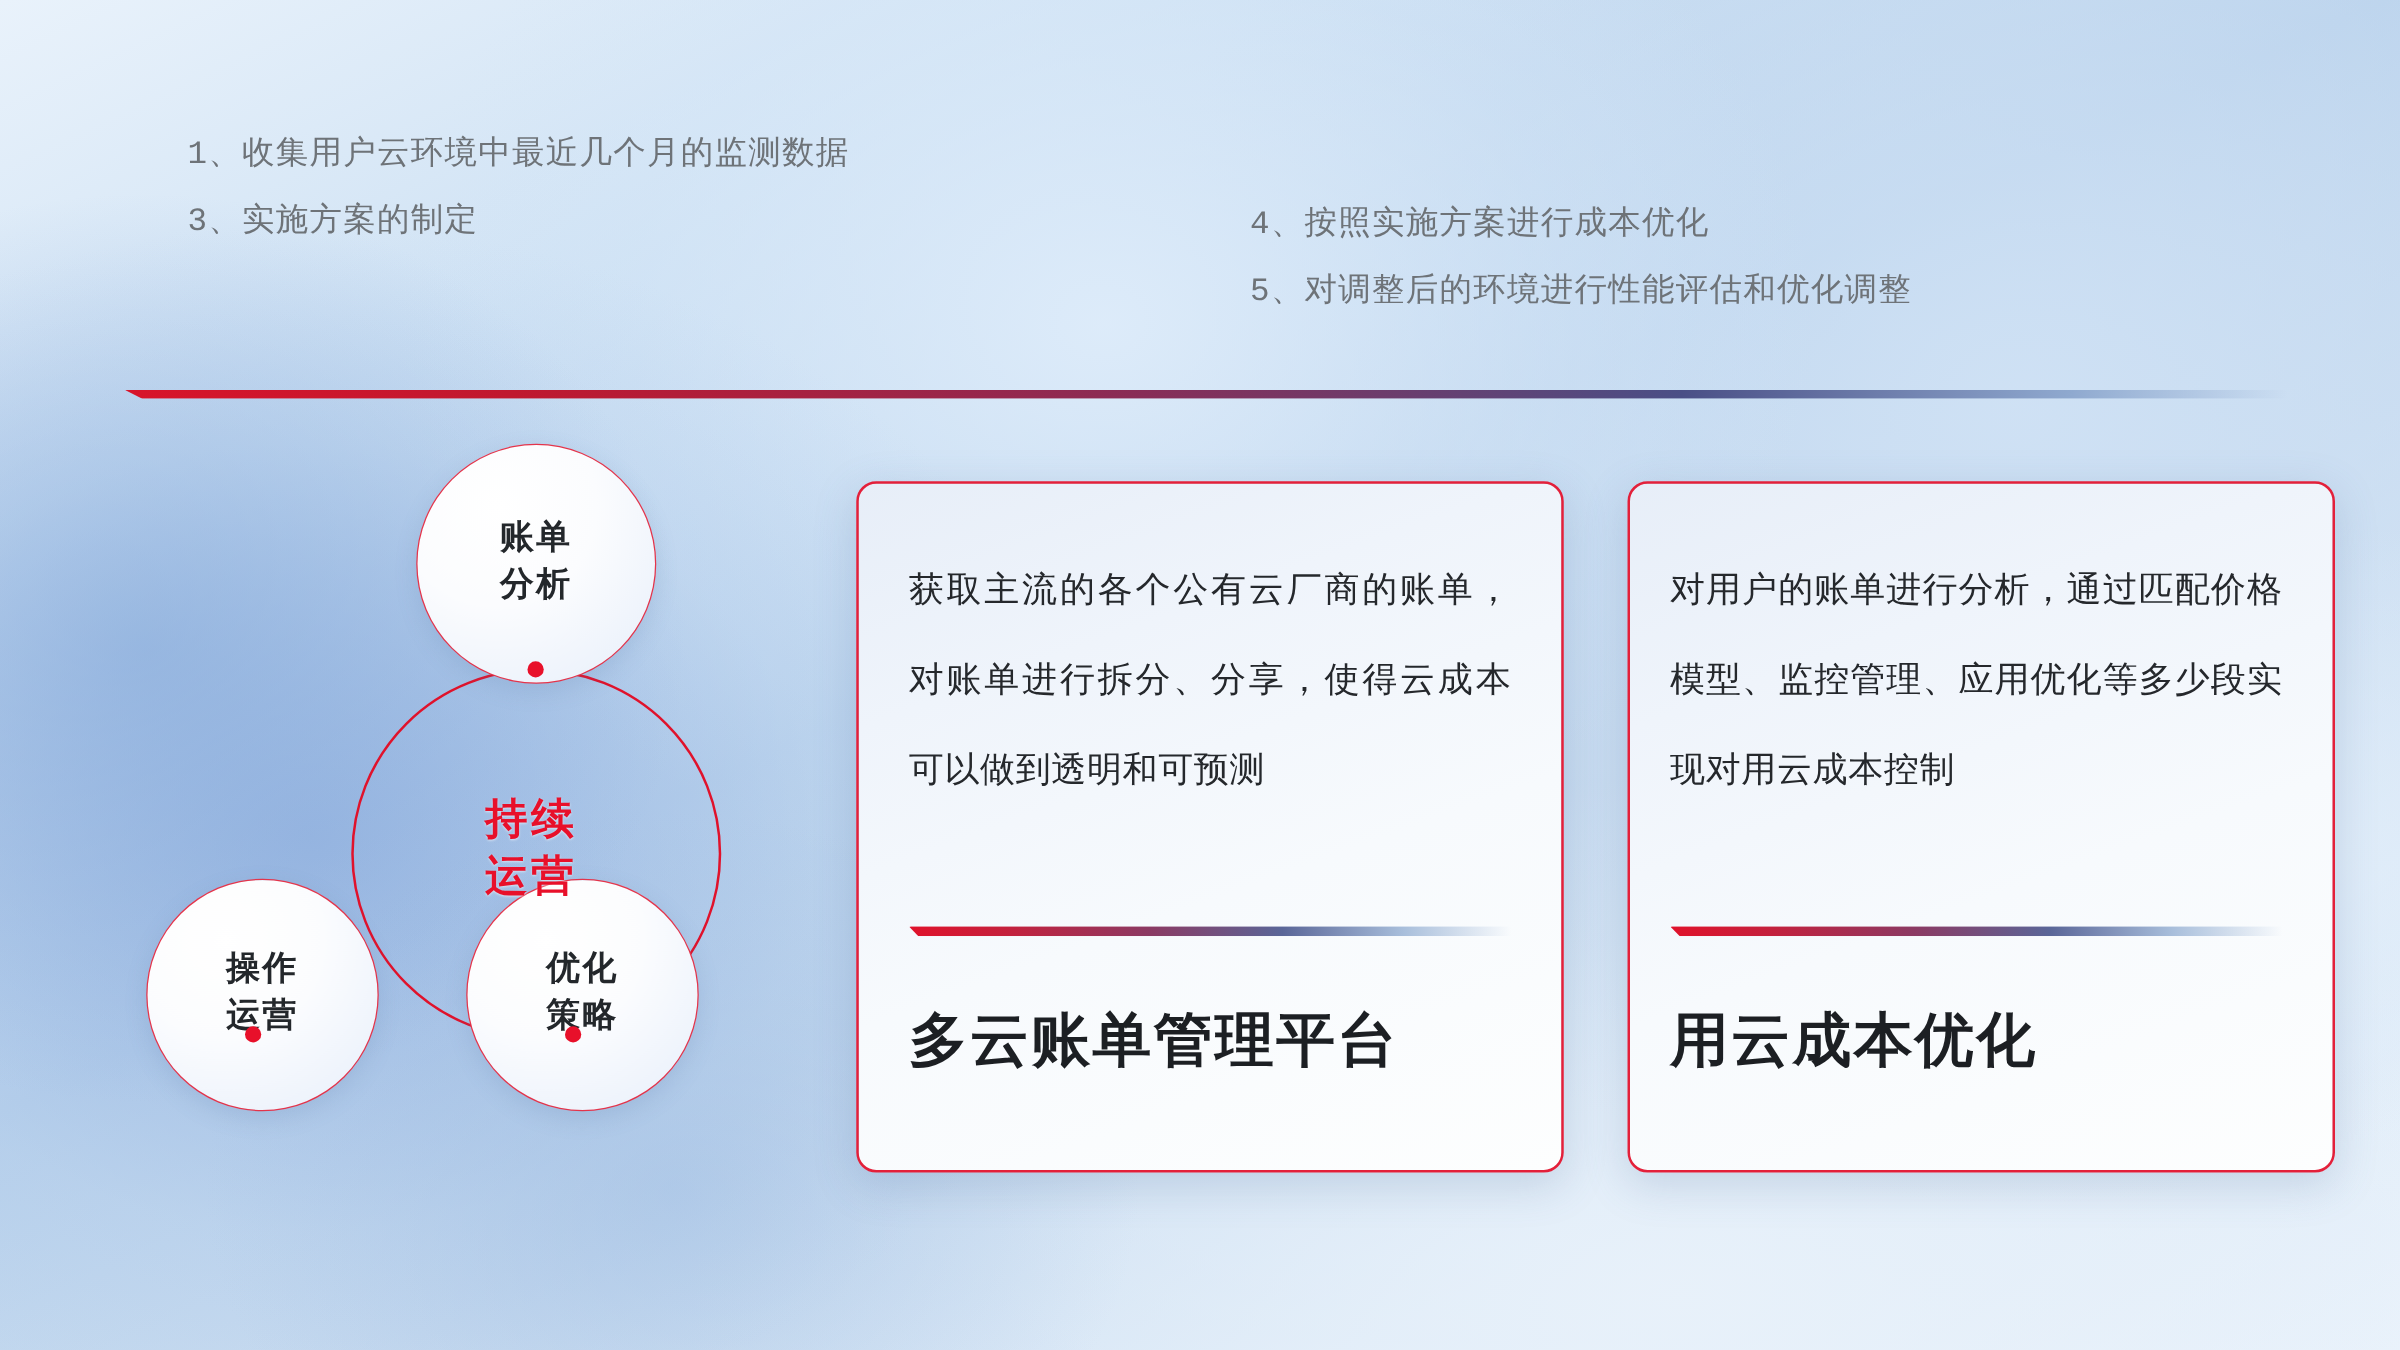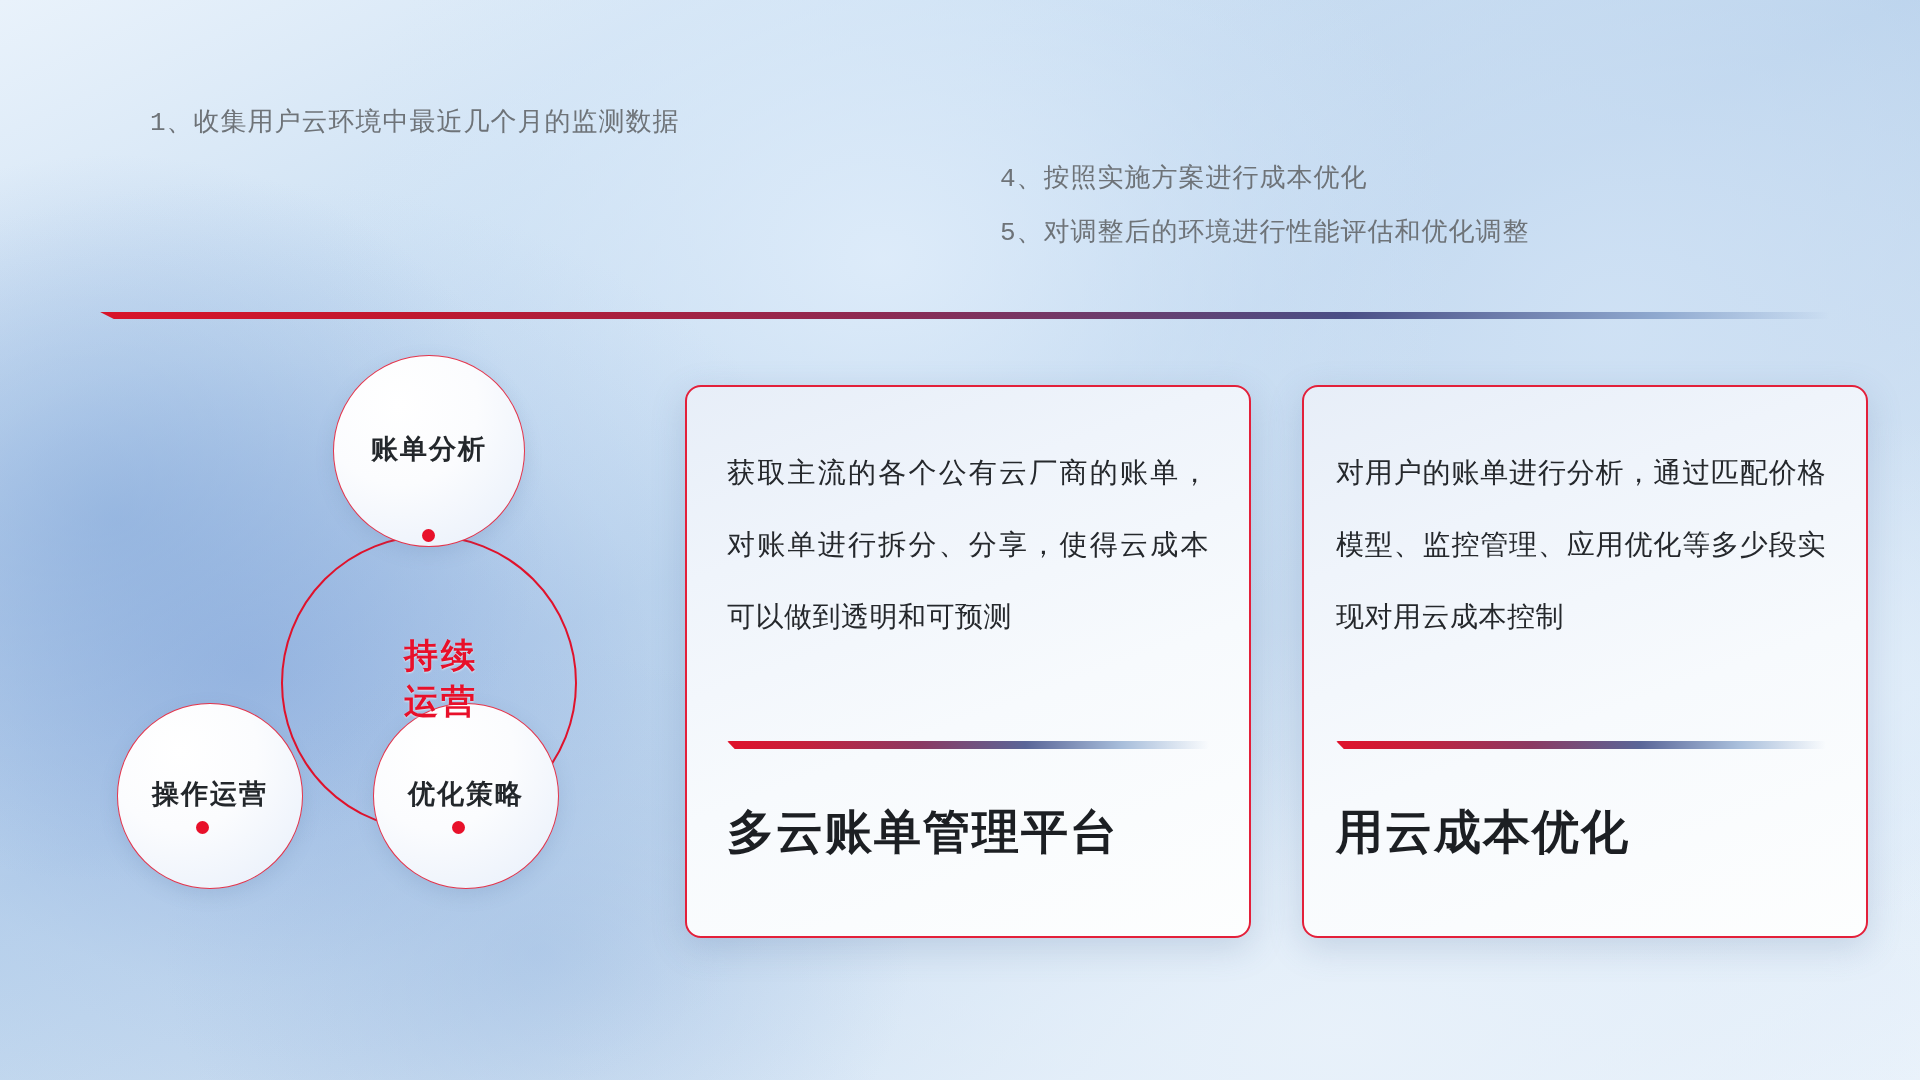--- a/index.html
+++ b/index.html
@@ -88,36 +88,36 @@
     width: 296px;
     height: 296px;
   }
   .bubble {
     position: absolute;
     border-radius: 50%;
     border: 1.6px solid rgba(224,18,43,0.85);
     background: radial-gradient(circle at 34% 26%, #ffffff 0%, #fbfcfe 42%, #e6eefa 100%);
     box-shadow: 0 6px 18px rgba(90,120,165,0.18);
     display: flex;
-    flex-direction: row;
+    flex-direction: column;
     align-items: center;
     justify-content: center;
     color: #23272b;
     font-weight: bold;
     font-size: 27px;
     line-height: 38px;
     letter-spacing: 2px;
   }
   .bubble-top   { left: 238px; top: 0px;   width: 192px; height: 192px; }
   .bubble-left  { left: 22px;  top: 348px; width: 186px; height: 186px; text-align: center; }
   .bubble-right { left: 278px; top: 348px; width: 186px; height: 186px; }
 
   .venn-center {
     position: absolute;
-    left: 256px;
+    left: 240px;
     top: 280px;
     width: 180px;
     text-align: center;
     color: #e8102a;
     font-weight: bold;
     font-size: 34px;
     line-height: 46px;
     letter-spacing: 3px;
     text-shadow: 0 1px 2px rgba(255,255,255,0.6);
   }
@@ -179,20 +179,21 @@
   }
 </style>
 </head>
 <body>
 
 <div class="bg"></div>
 <div class="bg-veil"></div>
 
 <div class="bullets-left">
   <div class="bullet-line">1、收集用户云环境中最近几个月的监测数据</div>
+  <div class="bullet-line">3、实施方案的制定</div>
 </div>
 
 <div class="bullets-right">
   <div class="bullet-line">4、按照实施方案进行成本优化</div>
   <div class="bullet-line">5、对调整后的环境进行性能评估和优化调整</div>
 </div>
 
 <div class="top-divider"></div>
 
 <div class="venn">

